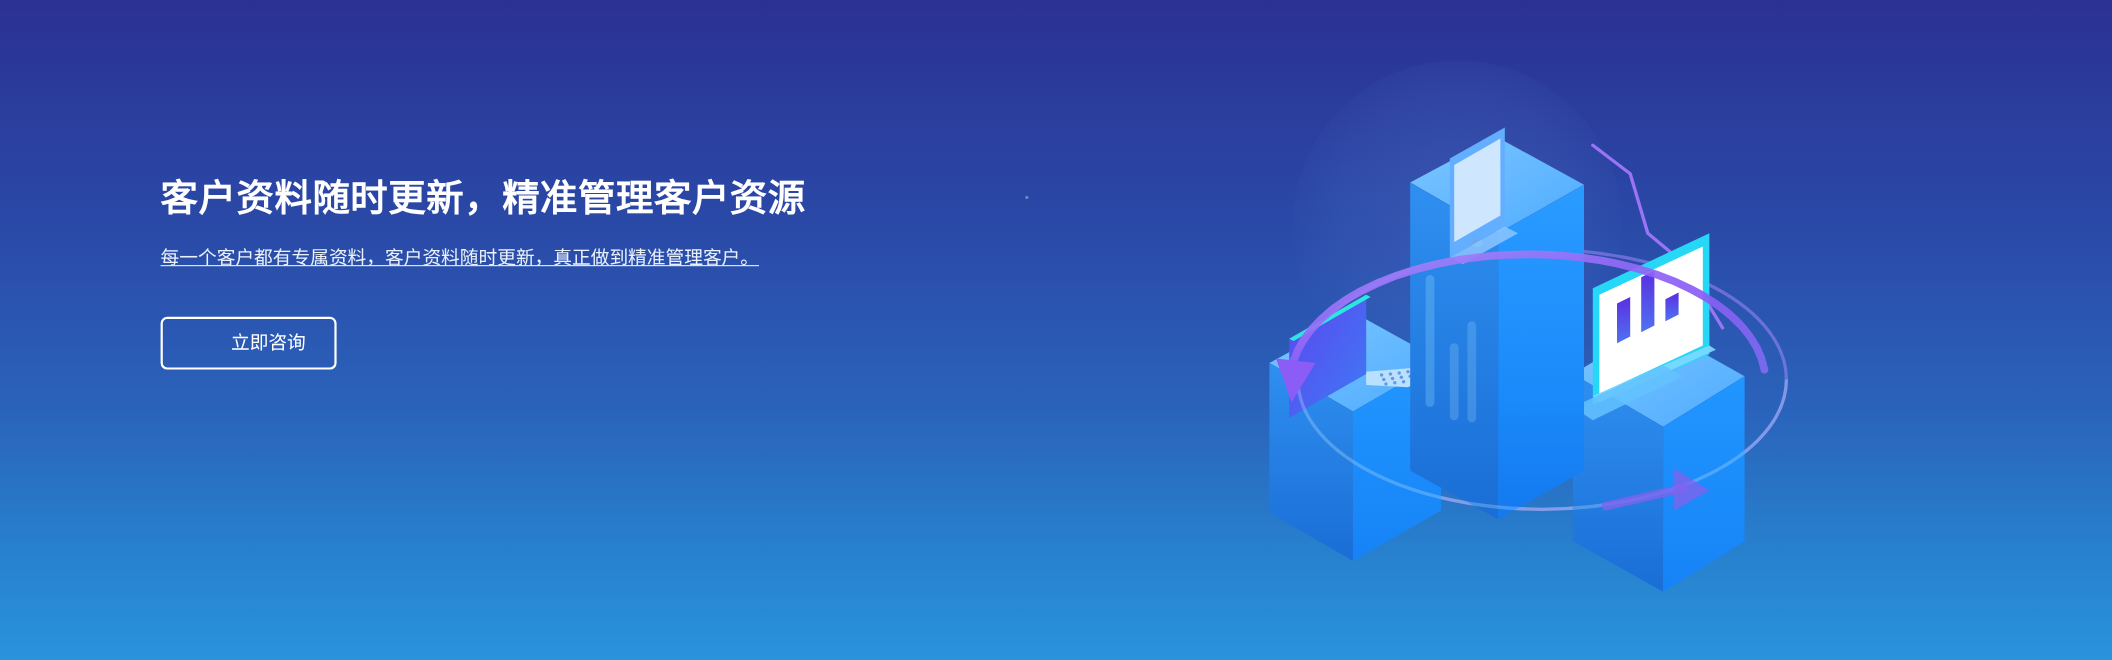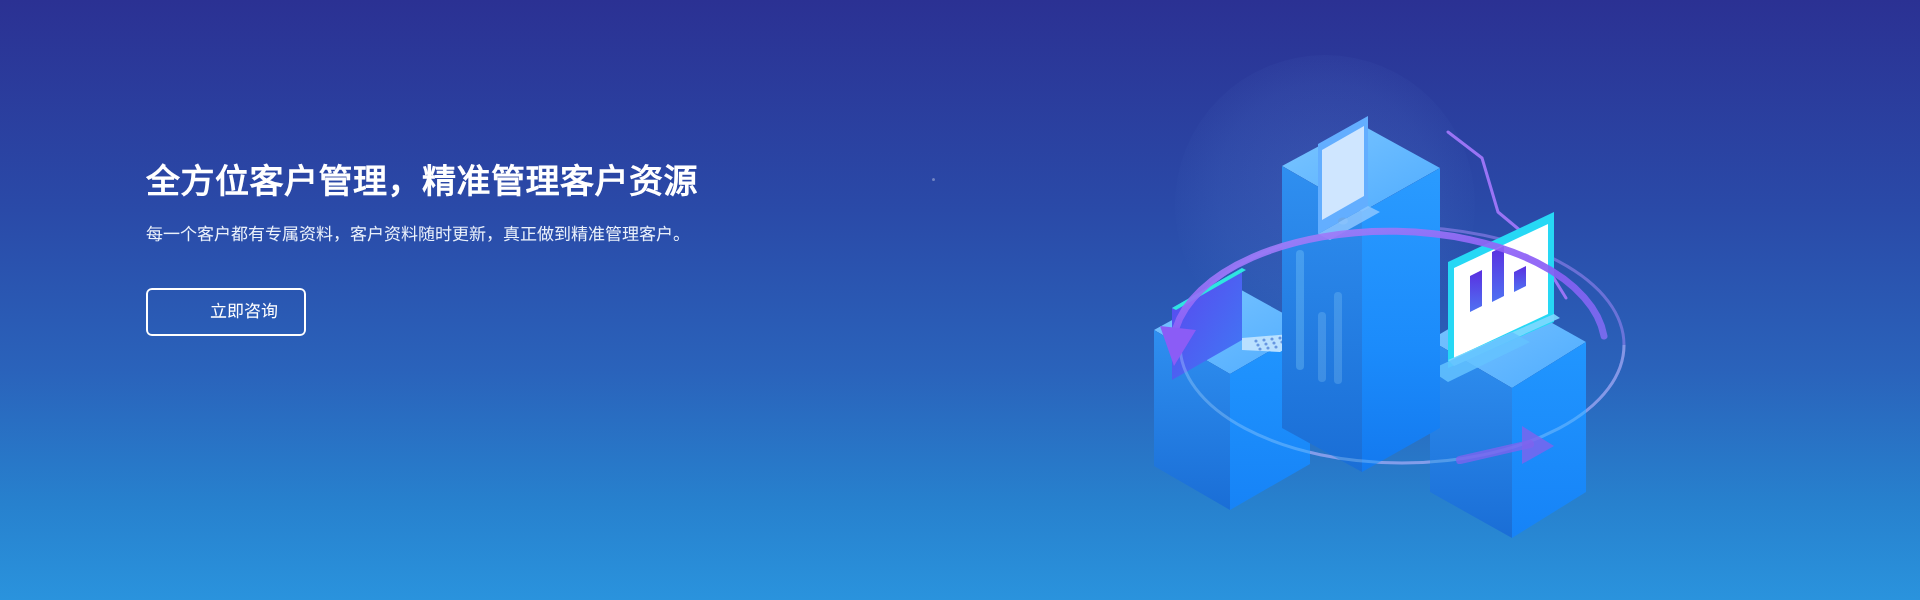--- a/index.html
+++ b/index.html
@@ -54,20 +54,21 @@
     line-height:1.25;
     white-space:nowrap;
   }
   .subcopy {
     margin-top:18px;
     font-size:17px;
     color:#eaf1fb;
     line-height:1.62;
     width:590px;
     font-weight:400;
+    text-decoration:underline;
   }
   .cta {
     display:block;
     margin-top:40px;
     width:160px; height:48px;
     line-height:44px;
     text-align:center;
     border:2px solid #ffffff;
     border-radius:6px;
     background:transparent;
@@ -88,21 +89,21 @@
 </style>
 </head>
 <body>
 
 <div id="banner">
 
   <div class="glow-blob"></div>
   <div class="tiny-dot"></div>
 
   <div class="copy">
-    <h1 class="headline">全方位客户管理，精准管理客户资源</h1>
+    <h1 class="headline">客户资料随时更新，精准管理客户资源</h1>
 
     <p class="subcopy">每一个客户都有专属资料，客户资料随时更新，真正做到精准管理客户。</p>
 
     <button class="cta">立即咨询</button>
   </div>
 
   <div class="illus">
     <svg viewBox="0 0 540 530" xmlns="http://www.w3.org/2000/svg">
       <defs>
         <linearGradient id="pillarFront" x1="0" y1="0" x2="0" y2="1">

